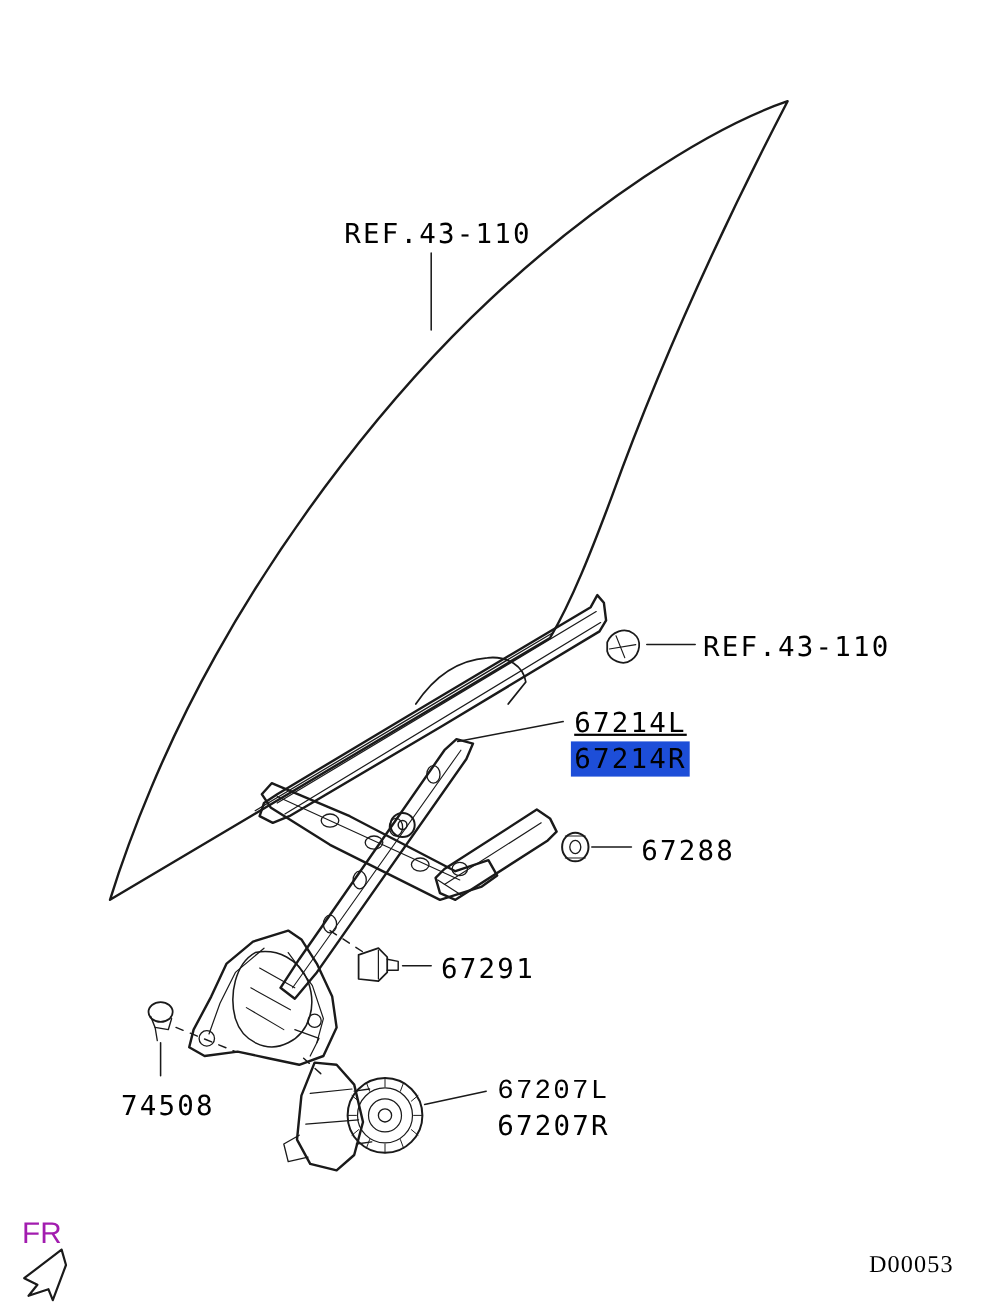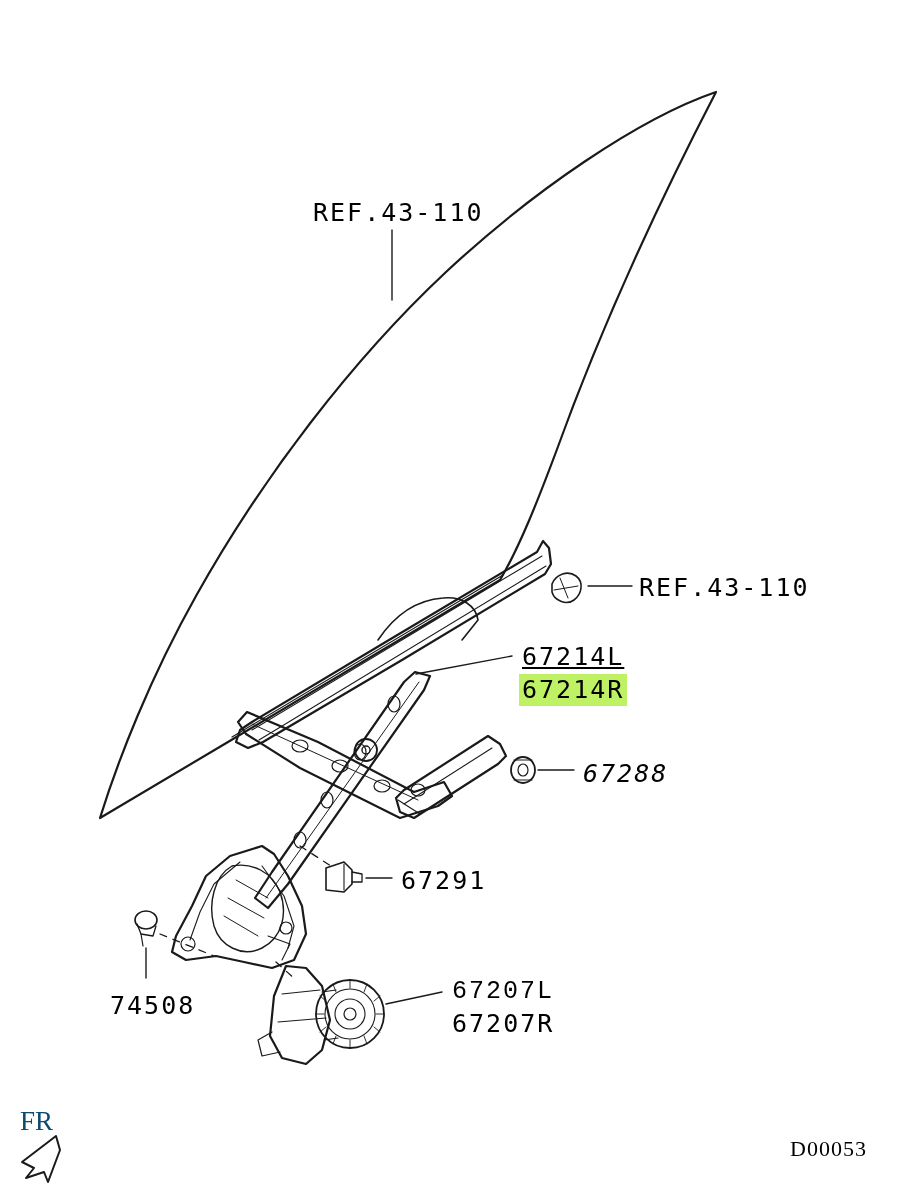--- a/index.html
+++ b/index.html
@@ -29,28 +29,28 @@
   .lbl {
     position: absolute;
     font-family: "DejaVu Sans Mono", monospace;
     font-size: 25px;
     letter-spacing: 2px;
     color: #000000;
     white-space: nowrap;
     line-height: 30px;
   }
   .lbl-hl {
-    background: #bef264;
+    background: #1d4ed8;
     padding: 1px 3px;
   }
   .fr-label {
     position: absolute;
-    font-family: Liberation Serif, serif;
+    font-family: Liberation Sans, sans-serif;
     font-size: 27px;
-    color: #0c4a6e;
+    color: #a21caf;
   }
   .code-label {
     position: absolute;
     font-family: "DejaVu Sans Mono", monospace;
     font-size: 22px;
     letter-spacing: 1px;
     color: #000000;
   }
 </style>
 </head>
@@ -250,21 +250,21 @@
   </svg>
 
   <div class="lbl" style="left:313px; top:198px;">REF.43-110</div>
 
   <div class="lbl" style="left:639px; top:573px;">REF.43-110</div>
 
   <div class="lbl" style="left:522px; top:642px;text-decoration:underline;">67214L</div>
 
   <div class="lbl lbl-hl" style="left:519px; top:674px;">67214R</div>
 
-  <div class="lbl" style="left:583px; top:759px;font-style:italic;">67288</div>
+  <div class="lbl" style="left:583px; top:759px;">67288</div>
 
   <div class="lbl" style="left:401px; top:866px;text-align:center;">67291</div>
 
   <div class="lbl" style="left:110px; top:991px;">74508</div>
 
   <div class="lbl" style="left:452px; top:977px;font-family:Liberation Mono, monospace;">67207L</div>
 
   <div class="lbl" style="left:452px; top:1009px;">67207R</div>
 
   <div class="fr-label" style="left:20px; top:1106px;">FR</div>

